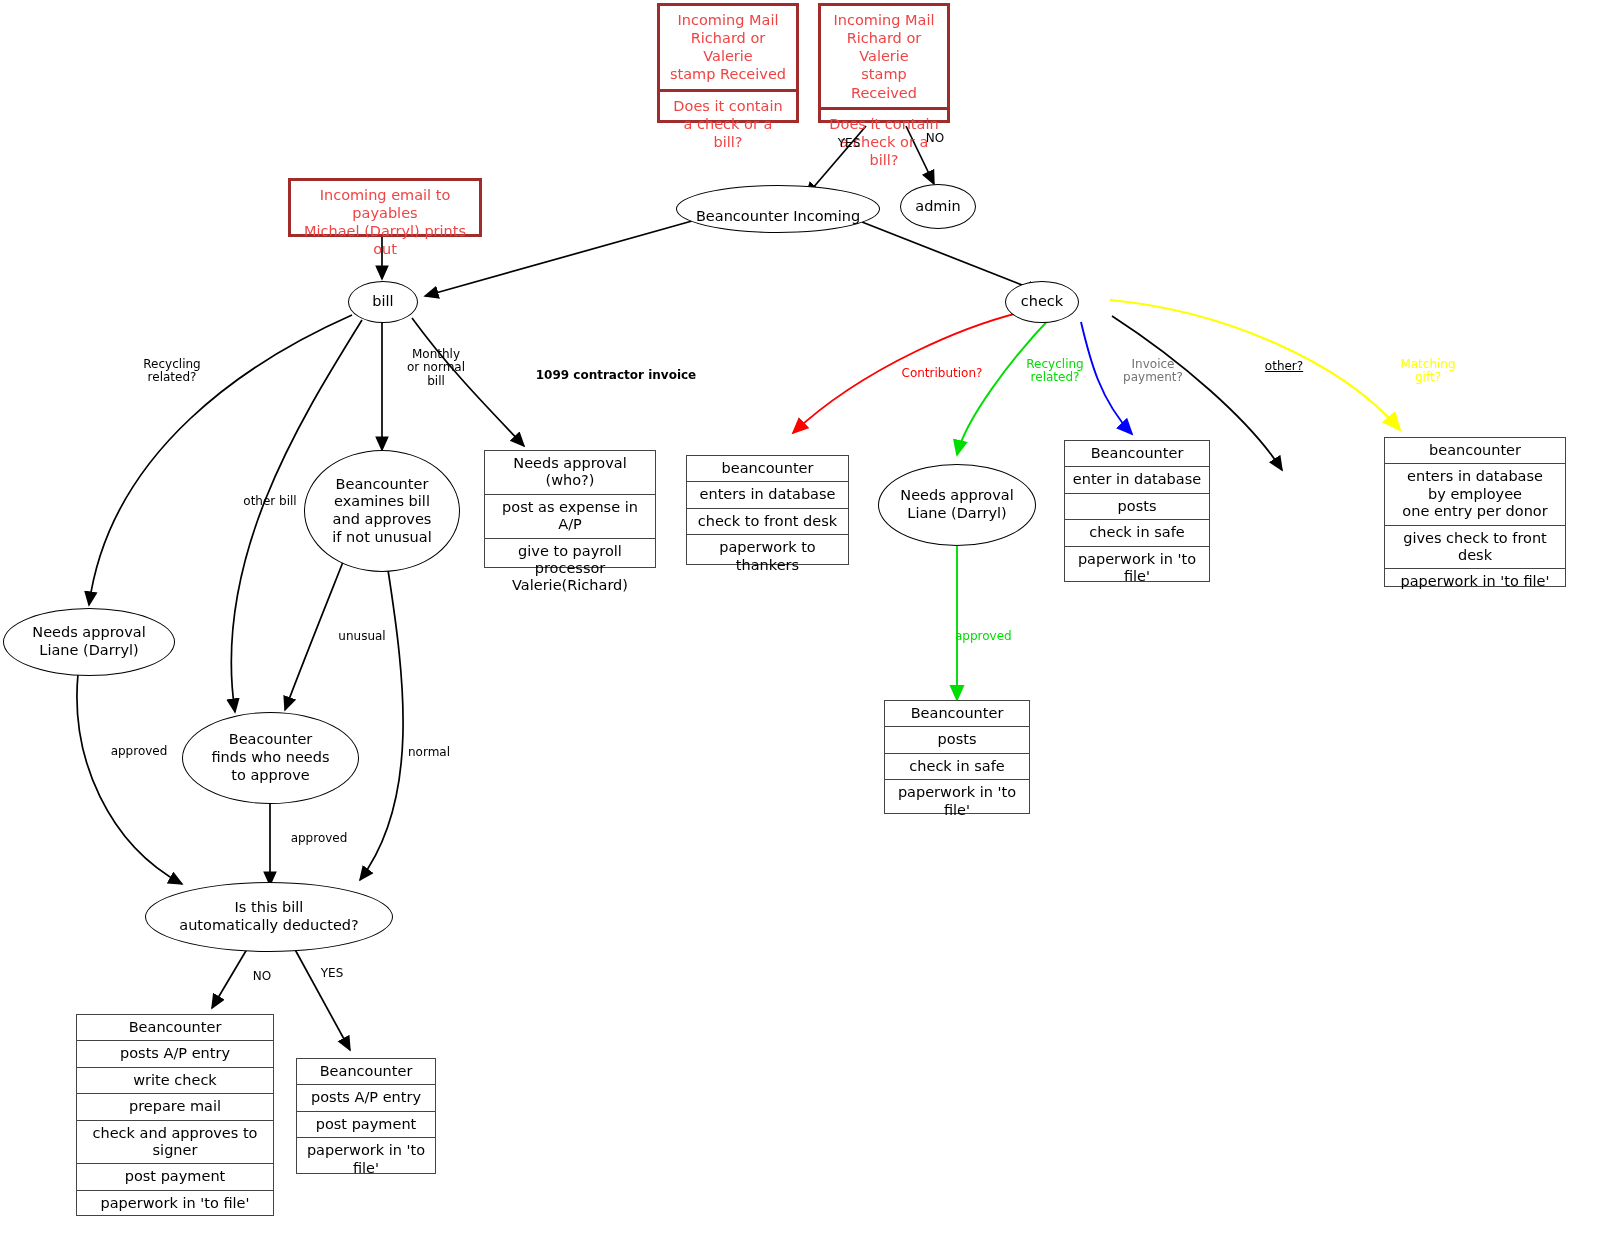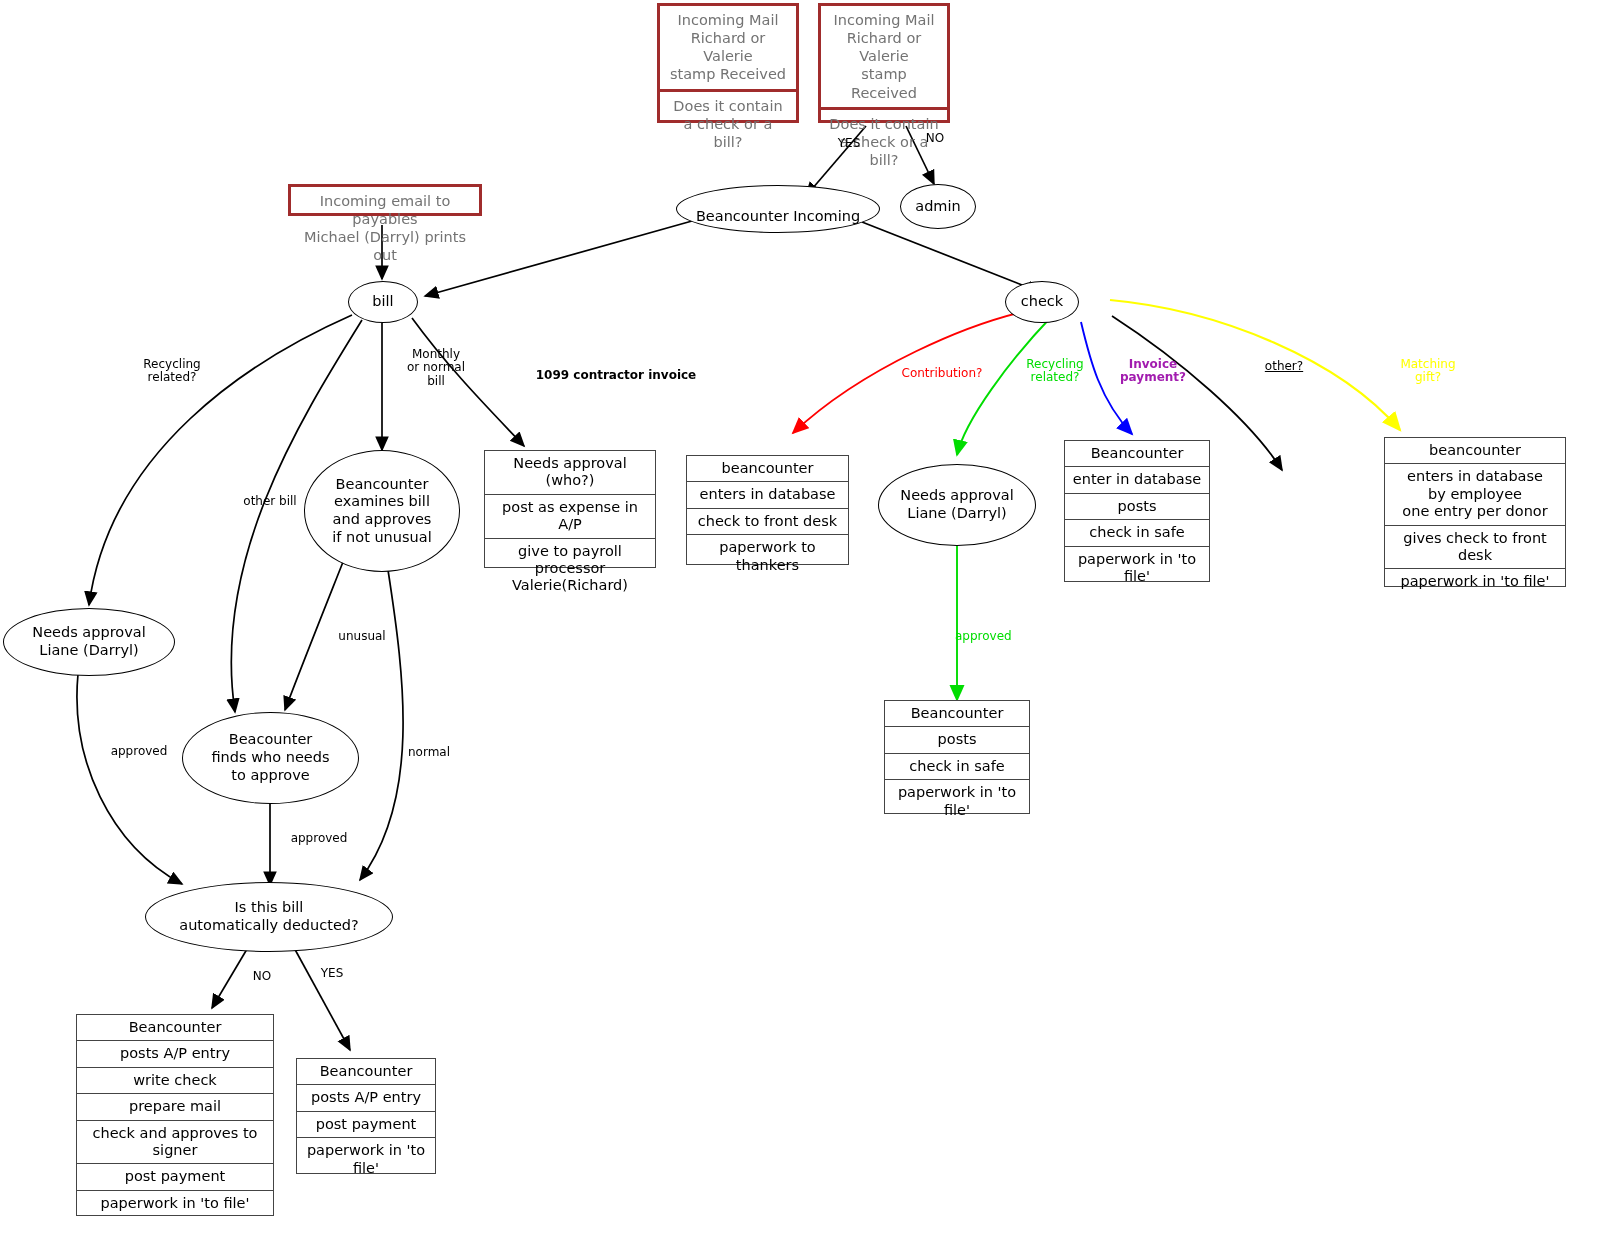--- a/index.html
+++ b/index.html
@@ -27,33 +27,33 @@
     text-align:center;font-size:14.5px;line-height:1.2;color:#000;
     padding:4px 6px;display:flex;align-items:center;justify-content:center;
     flex:1 1 auto;
   }
   .record .cell:last-child{border-bottom:none;}
 
   
   .redbox{border:3px solid #a02c2c;background:#fff;display:flex;flex-direction:column;}
   .redbox .cell{
     border-bottom:3px solid #a02c2c;text-align:center;
-    font-size:14.5px;line-height:1.25;color:#737373;
+    font-size:14.5px;line-height:1.25;color:#ef4444;
     padding:5px 8px;display:flex;align-items:center;justify-content:center;flex:1 1 auto;
   }
   .redbox .cell:last-child{border-bottom:none;}
 
   
   .elabel{
     position:absolute;font-size:12px;line-height:1.12;color:#000;
     white-space:pre-line;text-align:center;font-family:"DejaVu Sans", sans-serif;
   }
   .elabel.red{color:#ff0000;}
   .elabel.green{color:#00dd00;}
-  .elabel.blue{color:#a21caf;font-weight:bold;}
+  .elabel.blue{color:#737373;}
   .elabel.yellow{color:#ffff00;}
 </style>
 </head>
 <body>
 
 <div id="canvas">
 
   <svg id="edges" viewBox="0 0 1611 1256">
     <defs>
       <marker id="ah-black" markerWidth="10" markerHeight="10" refX="8" refY="4" orient="auto" markerUnits="strokeWidth">
@@ -127,21 +127,21 @@
   </div>
 
   <div class="node redbox" style="left:818px;top:3px;width:132px;height:120px;">
     <div class="cell" style="white-space:pre-line;flex:1.45;">Incoming Mail
 Richard or Valerie
 stamp Received</div>
     <div class="cell" style="white-space:pre-line;">Does it contain
 a check or a bill?</div>
   </div>
 
-  <div class="node redbox" style="left:288px;top:184px;width:194px;height:32px;">
+  <div class="node redbox" style="left:288px;top:178px;width:194px;height:59px;">
     <div class="cell" style="white-space:pre-line;">Incoming email to payables
 Michael (Darryl) prints out</div>
   </div>
 
   <div class="node ellipse" style="left:676px;top:185px;width:204px;height:48px;">
     <span style="white-space:pre-line;margin-top:16px;">Beancounter Incoming</span>
   </div>
 
   <div class="node ellipse" style="left:900px;top:184px;width:76px;height:45px;">
     <span>admin</span>

